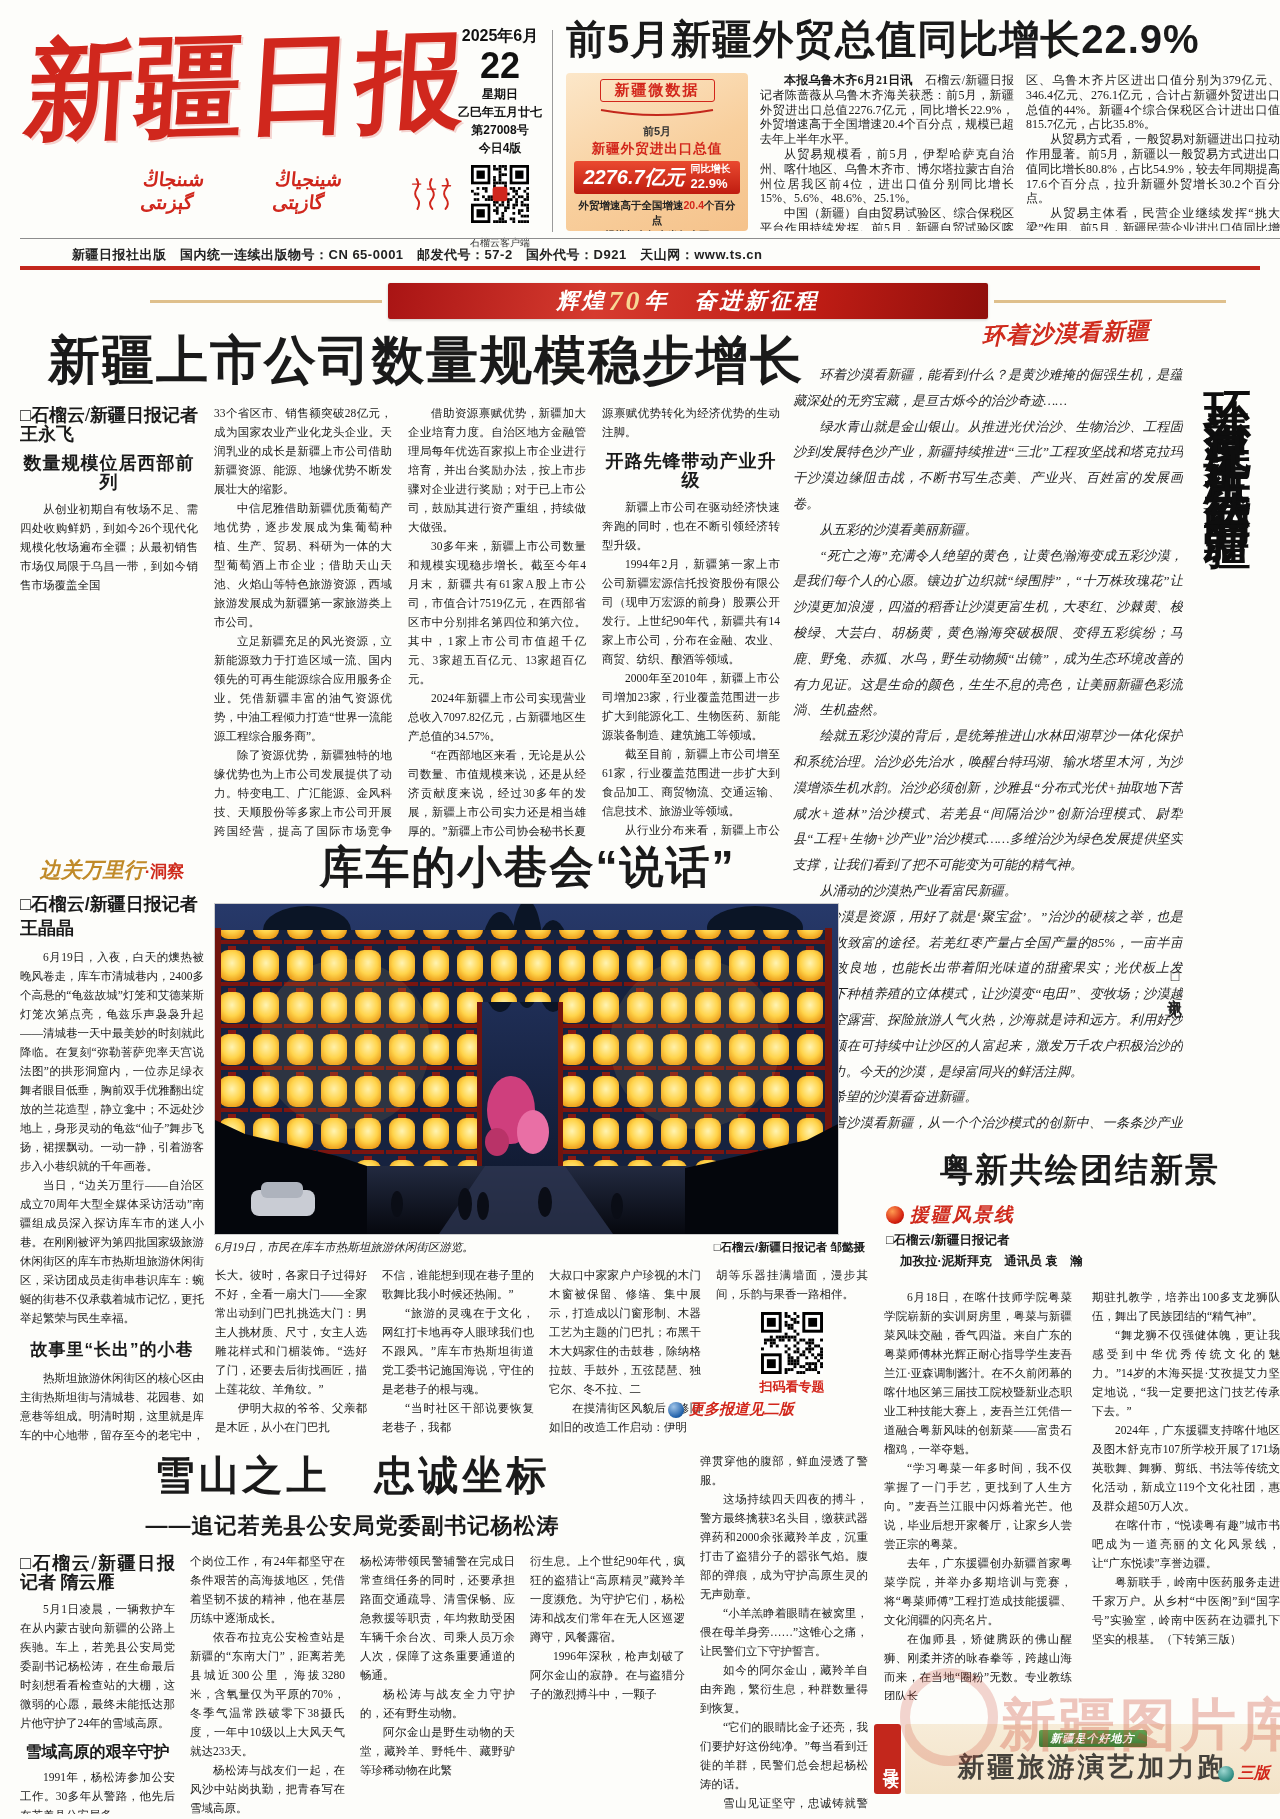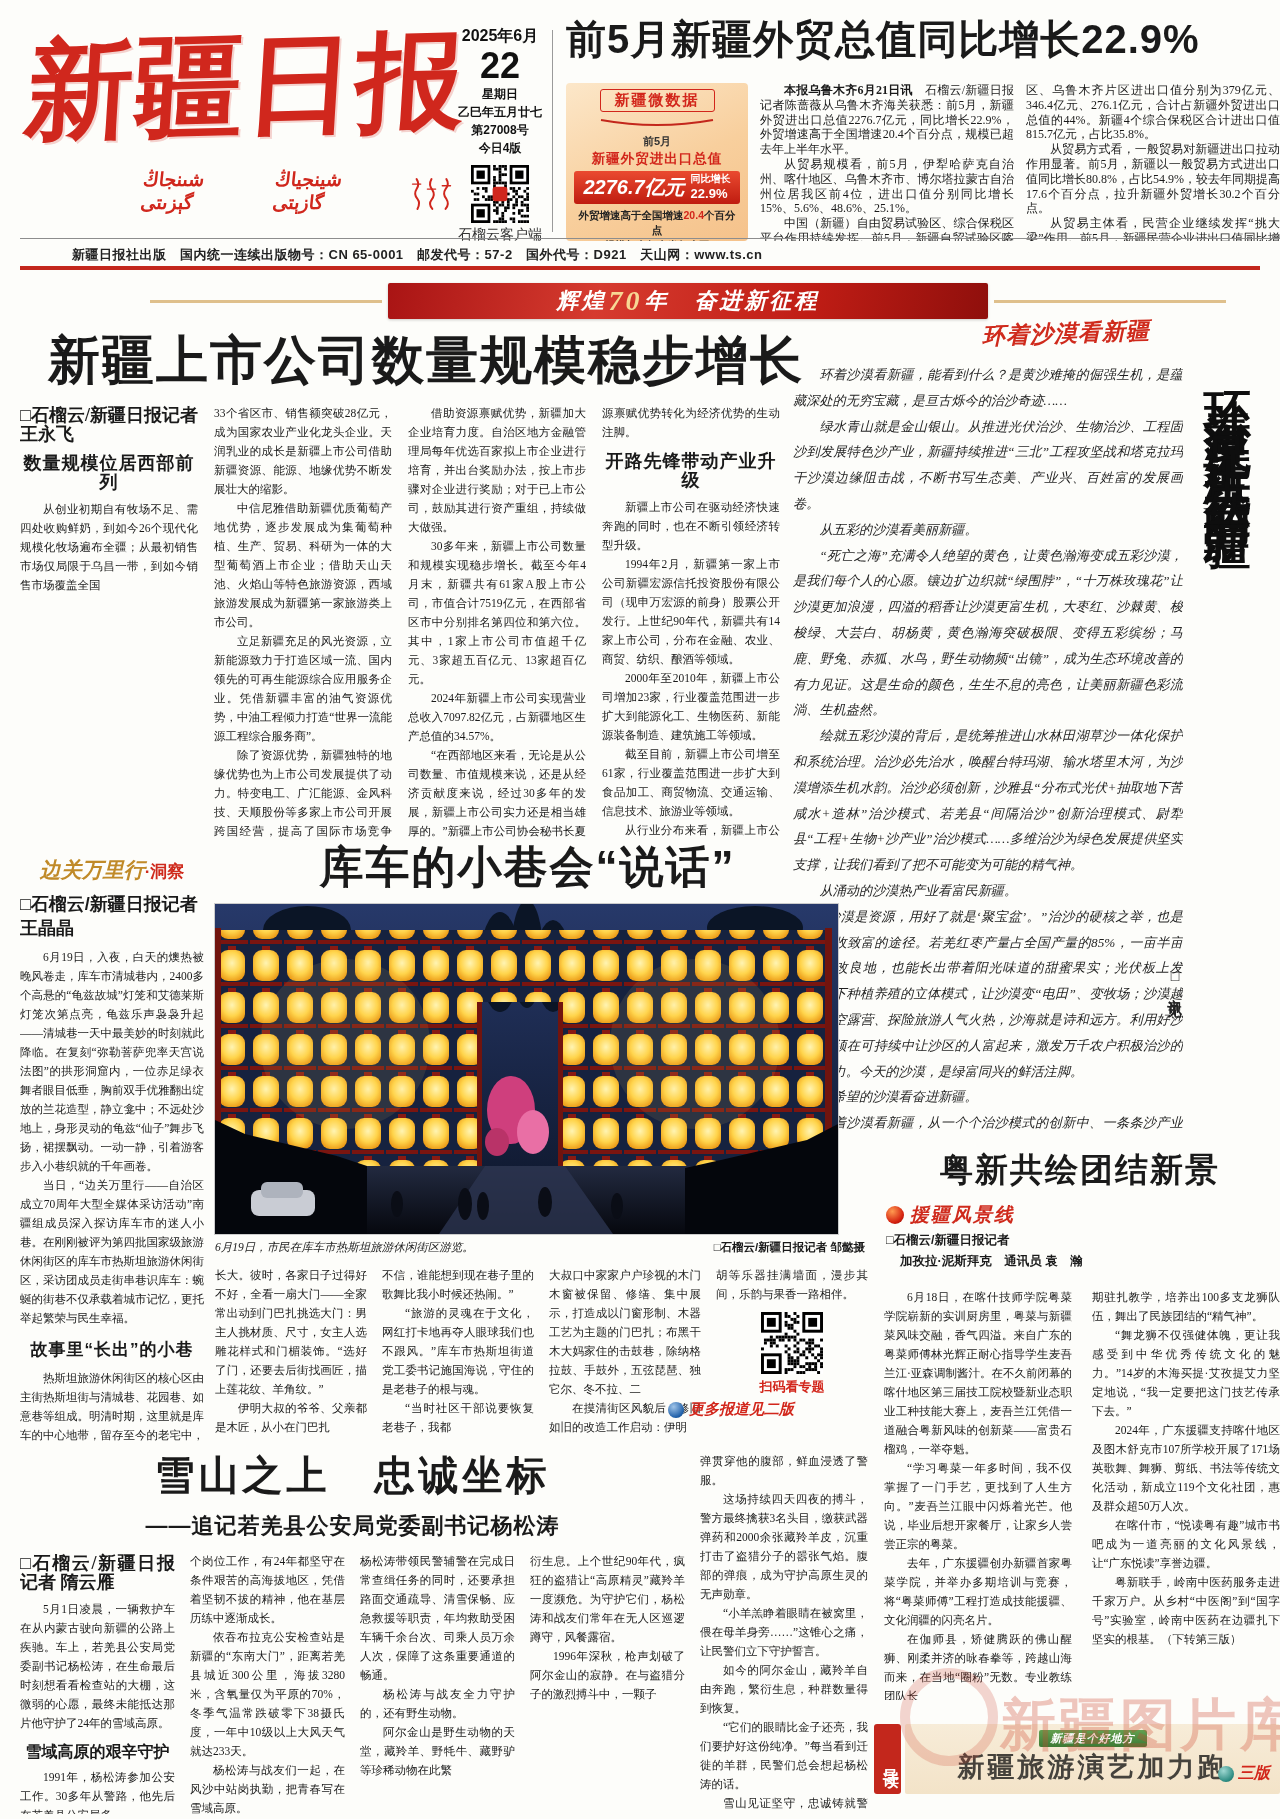--- a/index.html
+++ b/index.html
@@ -11,25 +11,25 @@
   .brand-name{font-family:"Liberation Serif",serif;font-weight:900;color:#d0271d;
     font-size:108px;line-height:1.35;letter-spacing:2px;transform:skewX(-5deg) rotate(-1.5deg);
     text-shadow:2px 2px 0 #d0271d33;white-space:nowrap;}
   .brand-scripts{display:flex;align-items:flex-end;gap:34px;color:#d0271d;font-weight:bold;}
   .script-ar{font-size:19px;transform:skewX(-6deg);}
   .date-block{width:96px;text-align:center;color:#111;}
   .date-ym{font-size:16px;font-weight:900;}
   .date-day{font-size:36px;font-weight:900;line-height:1.05;}
   .date-small{font-size:12px;line-height:1.5;font-weight:600;}
   .qr{display:block;background:#fff;}
-  .qr-label{font-size:14px;margin-top:3px;color:#333;}
+  .qr-label{font-size:10px;margin-top:13px;color:#333;}
   .vline{width:1px;background:#9a9a9a;}
   
   .ts-headline{font-size:40px;font-weight:900;letter-spacing:1px;line-height:1.15;white-space:nowrap;}
-  .ts-row{display:flex;gap:12px;margin-top:21px;height:158px;overflow:hidden;}
+  .ts-row{display:flex;gap:12px;margin-top:11px;height:158px;overflow:hidden;}
   .ts-col{flex:1;font-family:"Liberation Serif",serif;font-size:12px;line-height:14.8px;
           text-align:justify;overflow:hidden;}
   
   .databox{width:182px;flex:none;background:linear-gradient(155deg,#fce7c9,#f8cf9d 55%,#f5c28b);
      border-radius:4px;padding:6px 8px;box-sizing:border-box;text-align:center;overflow:hidden;}
   .db-title{display:inline-block;border:1.5px solid #d2261b;color:#d2261b;font-weight:900;
      font-size:15px;padding:1px 14px;border-radius:3px;letter-spacing:2px;}
   .db-period{font-size:11px;font-weight:700;margin-top:4px;color:#333;}
   .db-metric{font-size:13.5px;font-weight:900;color:#d2261b;letter-spacing:1px;margin-top:1px;}
   .db-ribbon{display:flex;align-items:center;justify-content:center;gap:6px;margin-top:3px;

